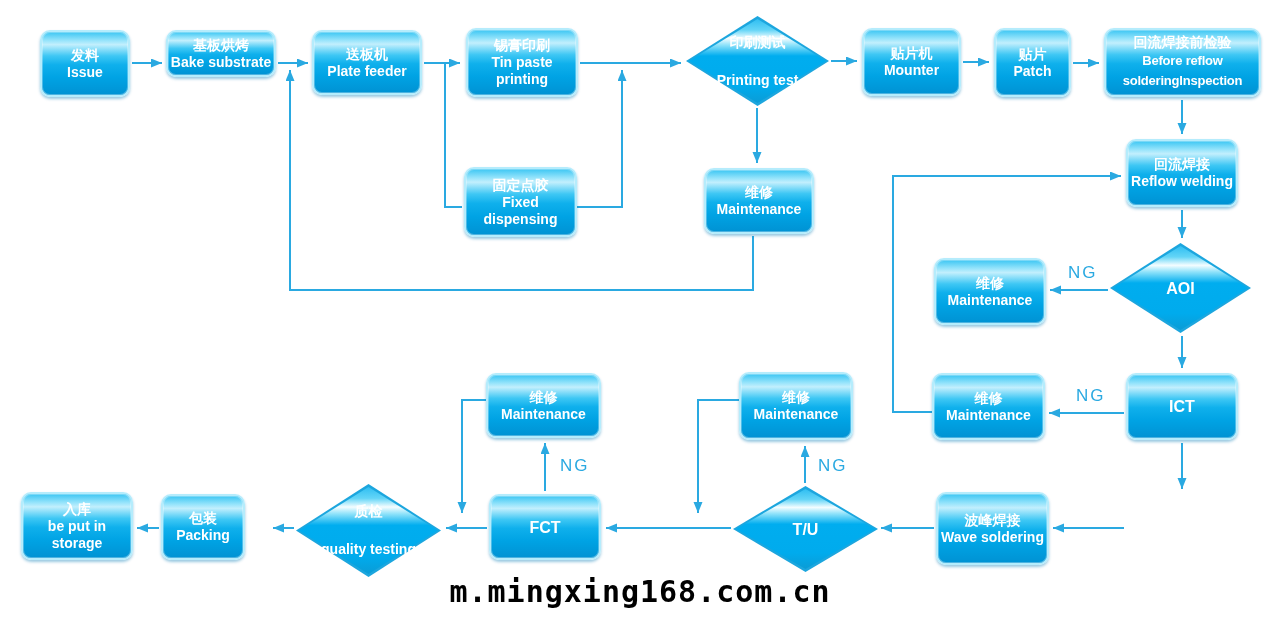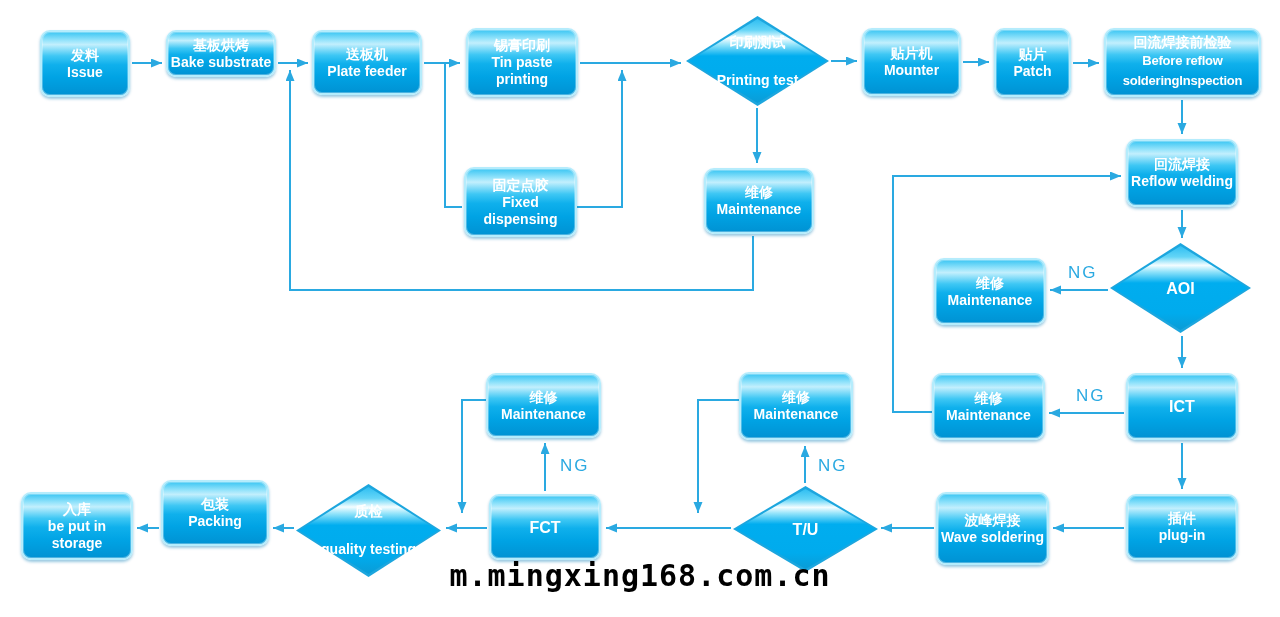--- a/index.html
+++ b/index.html
@@ -38,21 +38,21 @@
     color:#fff;text-align:center;line-height:17px;gap:21px;
   }
   .d-text .zh{font-size:14px;font-weight:bold;}
   .d-text .en{font-size:14px;font-weight:bold;}
   .d-text .en.big{font-size:16px;}
   .ng{
     position:absolute;z-index:2;color:#2aa9e1;font-size:17px;letter-spacing:2px;
     font-weight:normal;
   }
   #watermark{
-    position:absolute;z-index:4;left:50%;top:558px;transform:translateX(-50%);
+    position:absolute;z-index:4;left:50%;top:574px;transform:translateX(-50%);
     font-family:"DejaVu Sans Mono","Liberation Mono",monospace;
     font-weight:bold;font-size:30px;color:#000;letter-spacing:1px;white-space:nowrap;
   }
 </style>
 </head>
 <body>
 
 <div id="canvas">
 
   <svg id="wires" width="1280" height="617">
@@ -138,41 +138,37 @@
     <span class="en">Maintenance</span>
   </div>
   <div class="node" style="left:932px;top:373px;width:113px;height:67px">
     <span class="zh">维修</span>
     <span class="en">Maintenance</span>
   </div>
   <div class="node" style="left:1126px;top:373px;width:112px;height:67px">
 
     <span class="en big">ICT</span>
   </div>
-  <div class="node" style="left:1126px;top:494px;width:112px;height:66px">
-    <span class="zh">插件</span>
-    <span class="en">plug-in</span>
-  </div>
   <div class="node" style="left:936px;top:492px;width:113px;height:73px">
     <span class="zh">波峰焊接</span>
     <span class="en">Wave soldering</span>
   </div>
   <div class="node" style="left:739px;top:372px;width:114px;height:68px">
     <span class="zh">维修</span>
     <span class="en">Maintenance</span>
   </div>
   <div class="node" style="left:489px;top:494px;width:112px;height:66px">
 
     <span class="en big">FCT</span>
   </div>
   <div class="node" style="left:486px;top:373px;width:115px;height:65px">
     <span class="zh">维修</span>
     <span class="en">Maintenance</span>
   </div>
-  <div class="node" style="left:161px;top:480px;width:108px;height:66px">
+  <div class="node" style="left:161px;top:494px;width:84px;height:66px">
     <span class="zh">包装</span>
     <span class="en">Packing</span>
   </div>
   <div class="node" style="left:21px;top:492px;width:112px;height:68px">
     <span class="zh">入库</span>
     <span class="en">be put in storage</span>
   </div>
 
   <div class="diamond" style="left:686px;top:16px;width:143px;height:90px">
     <div class="d-border"></div>

